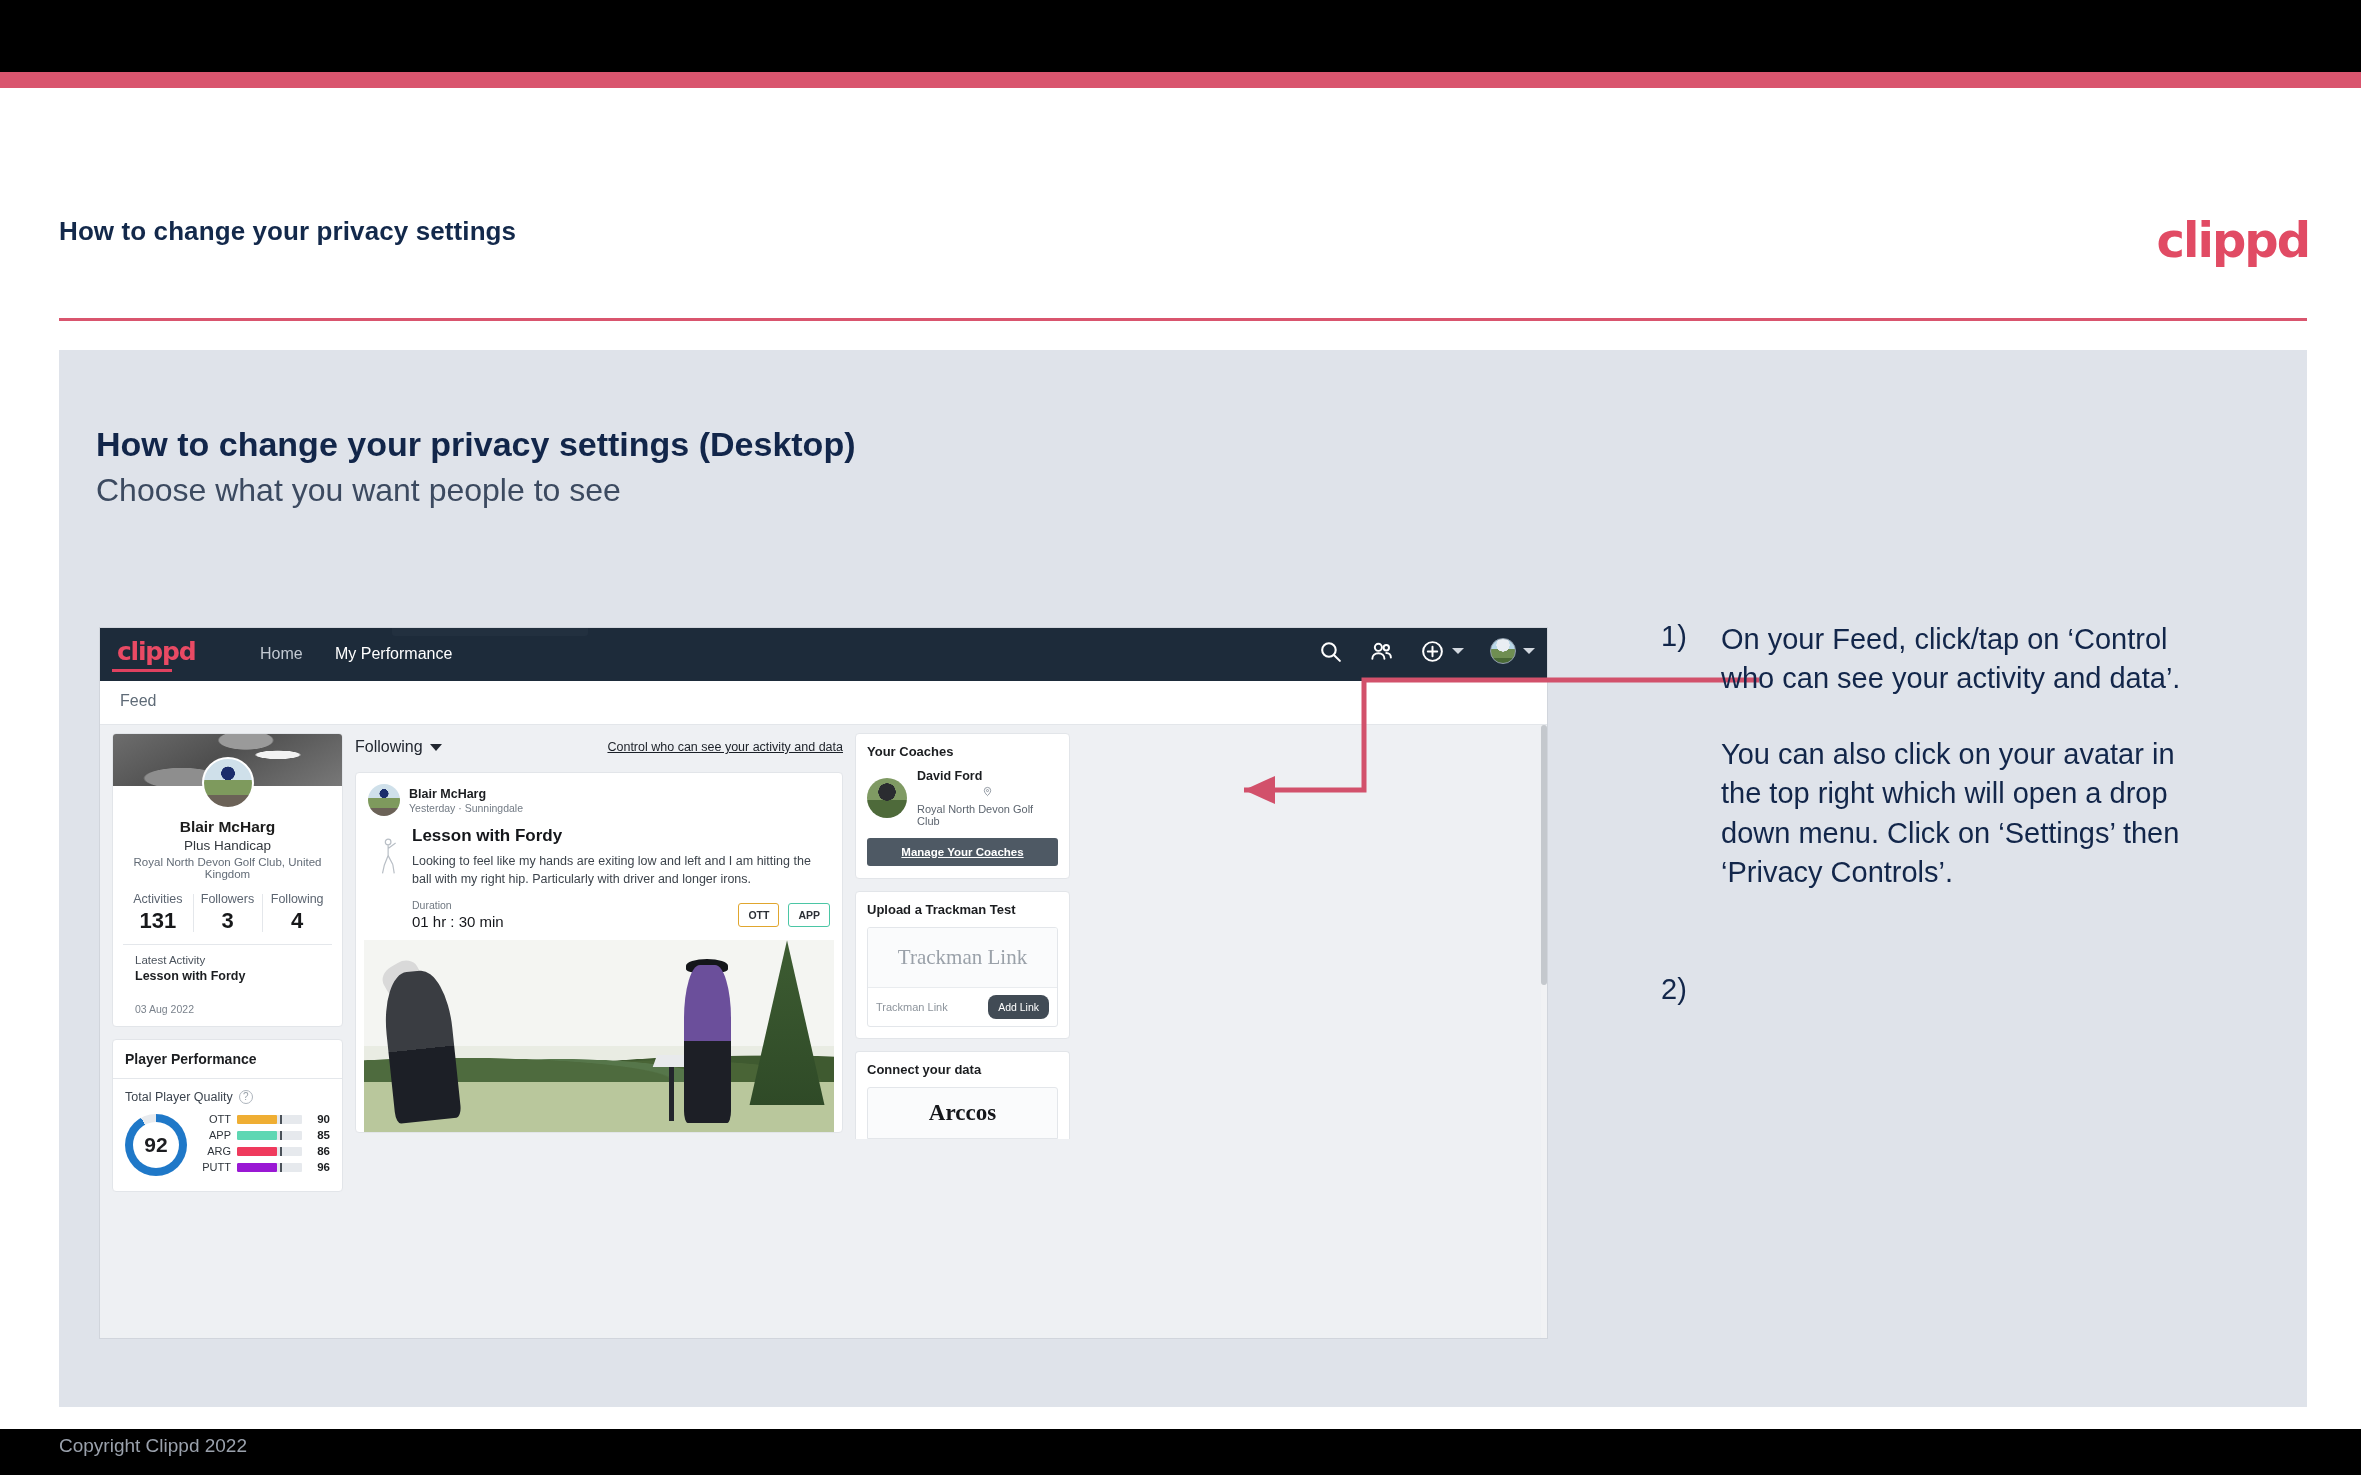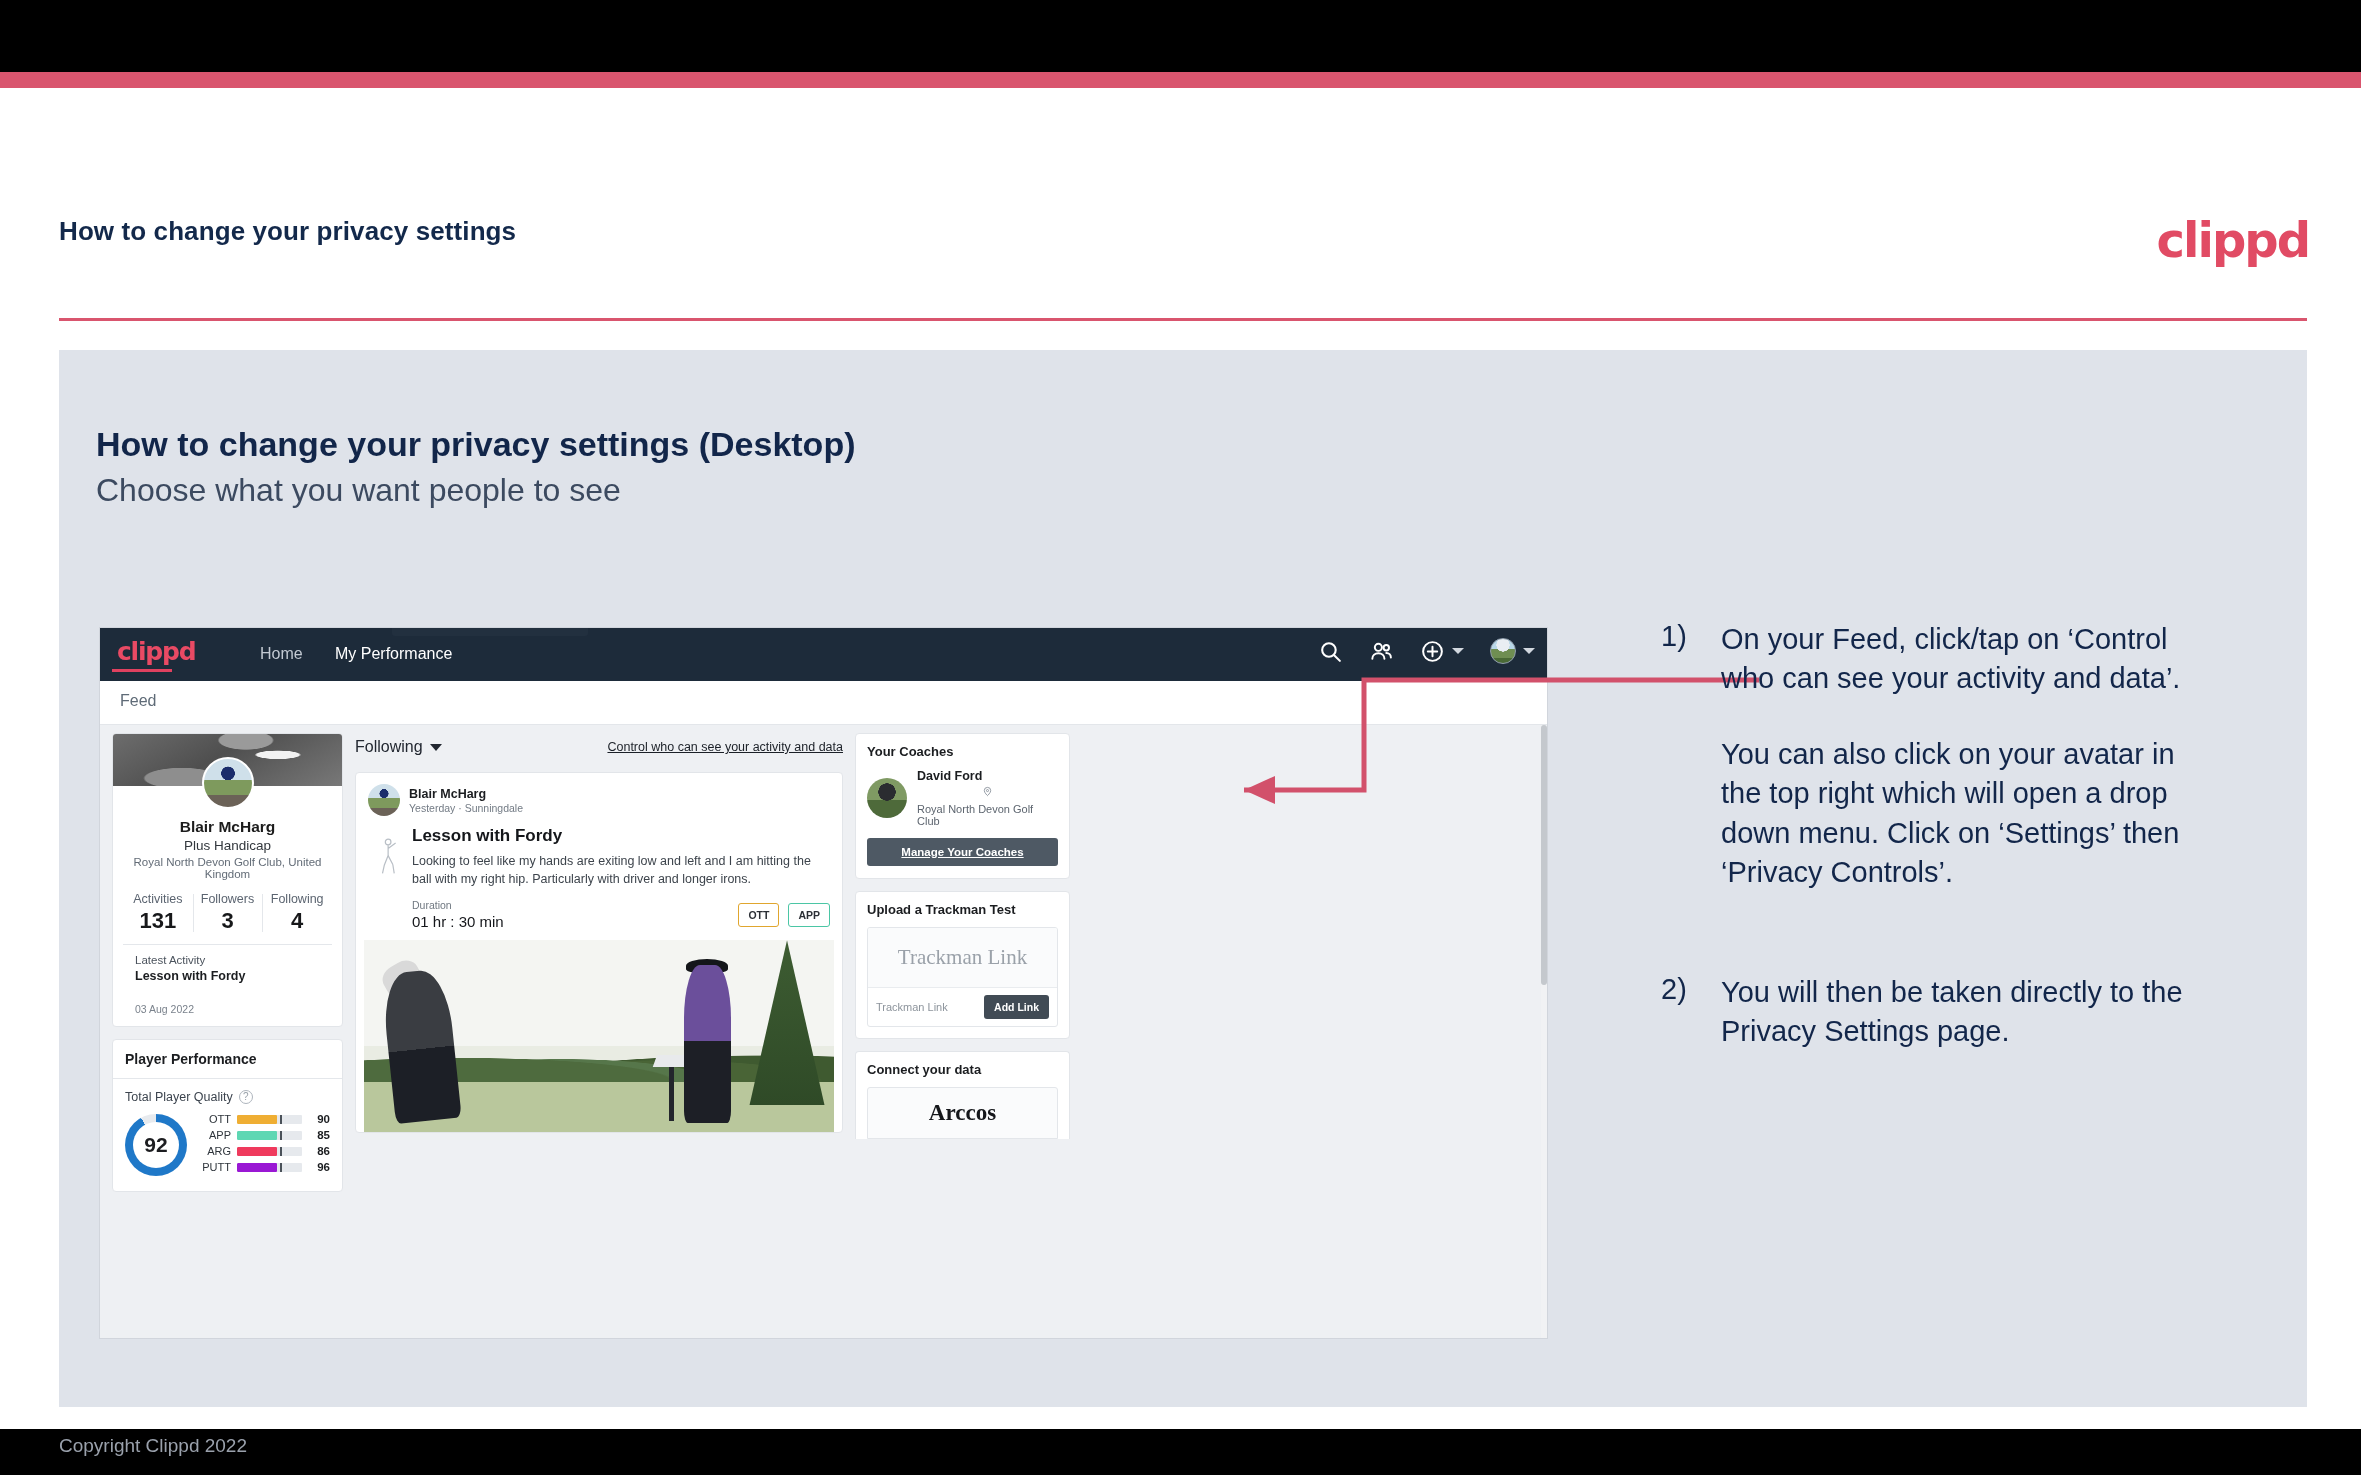--- a/index.html
+++ b/index.html
@@ -214,21 +214,21 @@
     background:#4e5964; color:#fff; font-size:11.5px; font-weight:700; border-radius:3px;
   }
   .card-gap { margin-top:12px; }
   .upload-box { margin:0 11px 11px; border:1px solid #e3e6ea; border-radius:3px; overflow:hidden; }
   .upload-brand {
     height:60px; background:#fafbfc; display:flex; align-items:center; justify-content:center;
     font-family:"Liberation Serif", serif; font-size:21px; color:#9aa1a9; border-bottom:1px solid #e9ecef;
   }
   .upload-input { display:flex; align-items:center; justify-content:space-between; padding:7px 8px; }
   .upload-ph { font-size:11px; color:#8d949c; }
-  .btn-addlink { background:#414b55; color:#fff; font-size:10.5px; font-weight:700; padding:6px 10px; border-radius:3px; }
+  .btn-addlink { background:#414b55; color:#fff; font-size:10.5px; font-weight:400; padding:6px 10px; border-radius:8px; }
   .arccos-box {
     margin:0 11px 0; border:1px solid #e3e6ea; border-top-left-radius:3px; border-top-right-radius:3px;
     height:52px; background:#fafbfc; display:flex; align-items:center; justify-content:center;
     font-family:"Liberation Serif", serif; font-size:23px; font-weight:700; color:#15171b;
   }
 
   
   .app-scroll { position:absolute; right:0; top:97px; width:6px; height:613px; background:#f1f2f4; }
   .app-scroll i { position:absolute; left:0; top:0; width:6px; height:260px; background:#c4c8cd; border-radius:3px; display:block; }
 
@@ -499,23 +499,20 @@
       <div class="instructions">
         <div class="instr-item">
           <div class="instr-num">1)</div>
           <div class="instr-text">
             <p>On your Feed, click/tap on ‘Control who can see your activity and data’.</p>
             <p>You can also click on your avatar in the top right which will open a drop down menu. Click on ‘Settings’ then ‘Privacy Controls’.</p>
           </div>
         </div>
         <div class="instr-item" style="margin-top:80px">
           <div class="instr-num">2)</div>
-          <div class="instr-text">
-            <p>You will then be taken directly to the Privacy Settings page.</p>
-          </div>
         </div>
       </div>
 
     </div>
 
     <div class="copyright">Copyright Clippd 2022</div>
   </div>
 </div>
 
 </body></html>

